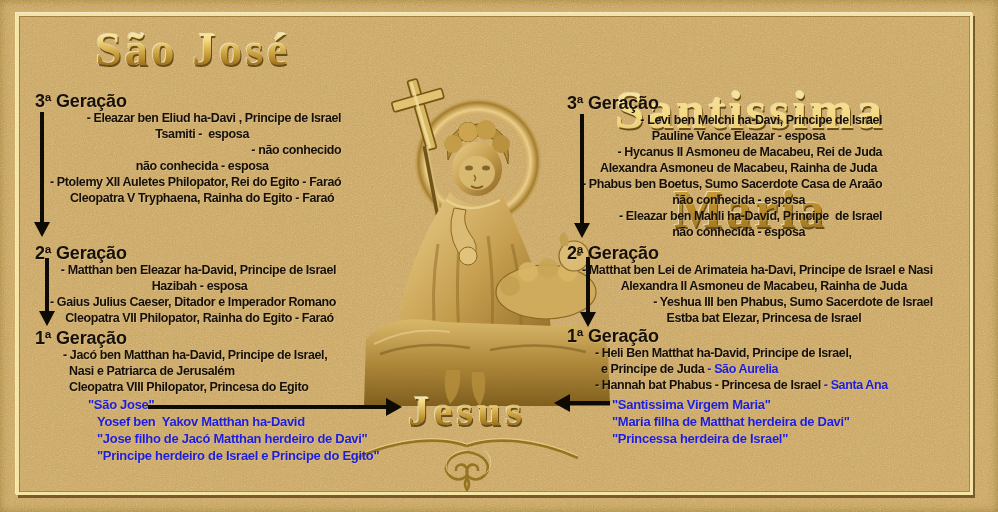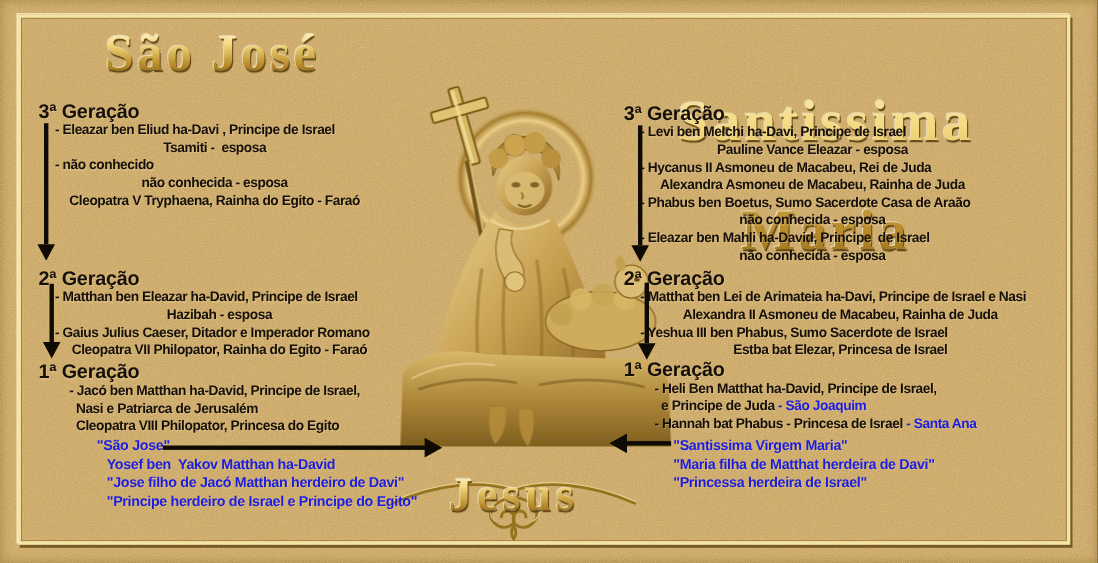--- a/index.html
+++ b/index.html
@@ -20,27 +20,27 @@
     font-family:"Liberation Serif",serif; font-weight:bold;
     background:linear-gradient(180deg,#fffbe2 4%,#f3d87e 34%,#b98c2a 68%,#6e4c0e 96%);
     -webkit-background-clip:text; background-clip:text; color:transparent;
     filter:drop-shadow(1px 2px 0 rgba(84,56,8,.85)) drop-shadow(-1px -1px 0 rgba(255,255,235,.55));
   }
   .title-left{ position:absolute; left:38px; top:22px; width:310px; text-align:center;
     font-size:47px; letter-spacing:3px; white-space:pre; }
   .title-right{ position:absolute; left:578px; top:28px; width:345px; text-align:center;
     font-size:52px; line-height:33px; letter-spacing:3px; white-space:pre; }
   .title-center{ position:absolute; left:372px; top:386px; width:190px; text-align:center;
-    font-size:43px; letter-spacing:4px; white-space:pre;margin-top:40px; }
+    font-size:43px; letter-spacing:4px; white-space:pre; }
 
   .gen{ position:absolute; }
   .line{ white-space:pre; font-weight:bold; font-size:12.5px; letter-spacing:-.4px;
     line-height:16px; color:#17100a; text-shadow:1px 1px 0 rgba(240,220,165,.3); }
   .heading{ font-size:18px; letter-spacing:-.2px; padding-left:0; line-height:17px; }
-  .dash{ padding-left:15px; } .cont{ padding-left:28px;text-align:center; }
+  .dash{ padding-left:15px;text-align:right; } .cont{ padding-left:28px;text-align:center; }
   .dash2{ padding-left:28px; } .cont2{ padding-left:34px; }
   .blue{ color:#1d1de0; text-shadow:1px 1px 0 rgba(240,220,165,.25); }
   .summary{ position:absolute; }
   .summary .line{ font-size:13px; letter-spacing:-.3px; line-height:17px; }
   .indent8{ padding-left:9px; }
 
   .varrow{ position:absolute; width:16px; }
   .varrow .shaft{ position:absolute; left:6px; top:0; width:4px; background:#0e0a04; }
   .varrow .head{ position:absolute; left:0; width:0; height:0;
     border-left:8px solid transparent; border-right:8px solid transparent;
@@ -169,20 +169,21 @@
     <div>Maria</div>
   </div>
   <div class="gold-text title-center">Jesus</div>
 
   <div class="gen" style="left:35px; top:93px;">
     <div class="line heading">3ª Geração</div>
     <div class="line dash">- Eleazar ben Eliud ha-Davi , Principe de Israel</div>
     <div class="line cont">Tsamiti -  esposa</div>
     <div class="line dash">- não conhecido</div>
     <div class="line cont">não conhecida - esposa</div>
+    <div class="line dash">- Ptolemy XII Auletes Philopator, Rei do Egito - Faraó</div>
     <div class="line cont">Cleopatra V Tryphaena, Rainha do Egito - Faraó</div>
   </div>
 
   <div class="gen" style="left:35px; top:245px;">
     <div class="line heading">2ª Geração</div>
     <div class="line dash">- Matthan ben Eleazar ha-David, Principe de Israel</div>
     <div class="line cont">Hazibah - esposa</div>
     <div class="line dash">- Gaius Julius Caeser, Ditador e Imperador Romano</div>
     <div class="line cont">Cleopatra VII Philopator, Rainha do Egito - Faraó</div>
   </div>
@@ -217,21 +218,21 @@
     <div class="line heading">2ª Geração</div>
     <div class="line dash">- Matthat ben Lei de Arimateia ha-Davi, Principe de Israel e Nasi</div>
     <div class="line cont">Alexandra II Asmoneu de Macabeu, Rainha de Juda</div>
     <div class="line dash">- Yeshua III ben Phabus, Sumo Sacerdote de Israel</div>
     <div class="line cont">Estba bat Elezar, Princesa de Israel</div>
   </div>
 
   <div class="gen" style="left:567px; top:328px;">
     <div class="line heading">1ª Geração</div>
     <div class="line dash2">- Heli Ben Matthat ha-David, Principe de Israel,</div>
-    <div class="line cont2"><span>e Principe de Juda </span><span class="blue">- São Joaquim</span></div>
+    <div class="line cont2"><span>e Principe de Juda </span><span class="blue">- São Aurelia</span></div>
     <div class="line dash2"><span>- Hannah bat Phabus - Princesa de Israel </span><span class="blue">- Santa Ana</span></div>
   </div>
 
   <div class="summary" style="left:612px; top:396px;">
     <div class="line blue">"Santissima Virgem Maria"</div>
     <div class="line blue">"Maria filha de Matthat herdeira de Davi"</div>
     <div class="line blue">"Princessa herdeira de Israel"</div>
   </div>
 
   <div class="varrow" style="left:34px; top:112px; height:125px;">

